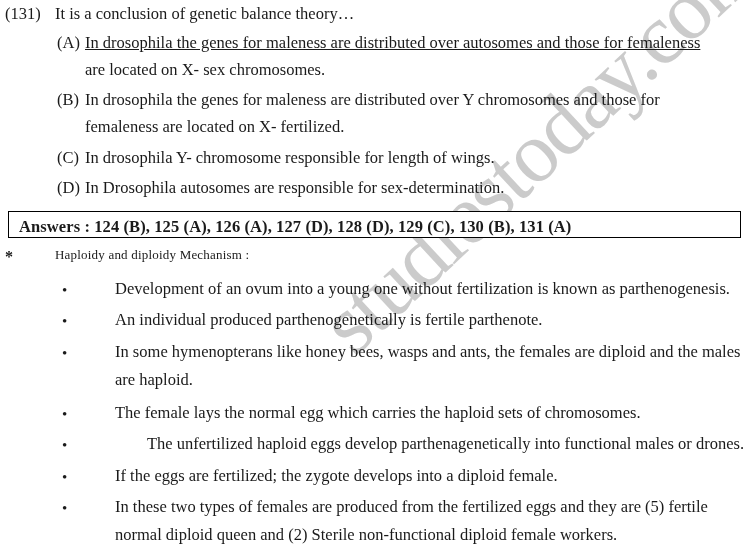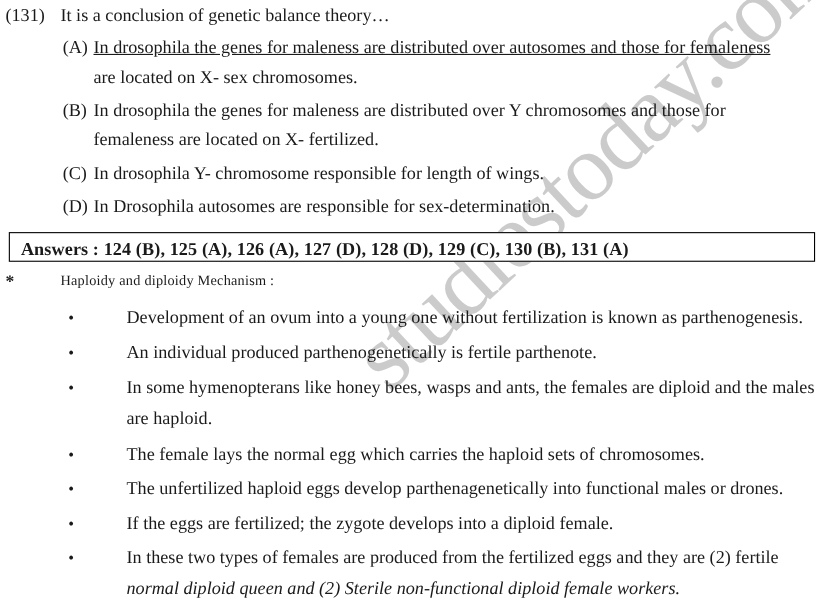--- a/index.html
+++ b/index.html
@@ -165,22 +165,22 @@
   <div class="line bullet-text" style="top:312px;">An individual produced parthenogenetically is fertile parthenote.</div>
 
   <div class="line bullet-dot" style="top:346px;">•</div>
   <div class="line bullet-text" style="top:344px;">In some hymenopterans like honey bees, wasps and ants, the females are diploid and the males</div>
   <div class="line bullet-cont" style="top:372px;">are haploid.</div>
 
   <div class="line bullet-dot" style="top:407px;">•</div>
   <div class="line bullet-text" style="top:405px;">The female lays the normal egg which carries the haploid sets of chromosomes.</div>
 
   <div class="line bullet-dot" style="top:438px;">•</div>
-  <div class="line bullet-text" style="top:436px;">The unfertilized haploid eggs develop parthenagenetically into functional males or drones.</div>
+  <div class="line bullet-text" style="top:436px;margin-left:32px;">The unfertilized haploid eggs develop parthenagenetically into functional males or drones.</div>
 
   <div class="line bullet-dot" style="top:470px;">•</div>
   <div class="line bullet-text" style="top:468px;text-align:right;">If the eggs are fertilized; the zygote develops into a diploid female.</div>
 
   <div class="line bullet-dot" style="top:501px;">•</div>
-  <div class="line bullet-text" style="top:499px;">In these two types of females are produced from the fertilized eggs and they are (2) fertile</div>
-  <div class="line bullet-cont" style="top:527px;font-style:italic;">normal diploid queen and (2) Sterile non-functional diploid female workers.</div>
+  <div class="line bullet-text" style="top:499px;">In these two types of females are produced from the fertilized eggs and they are (5) fertile</div>
+  <div class="line bullet-cont" style="top:527px;">normal diploid queen and (2) Sterile non-functional diploid female workers.</div>
 
 </div>
 
 </body></html>

